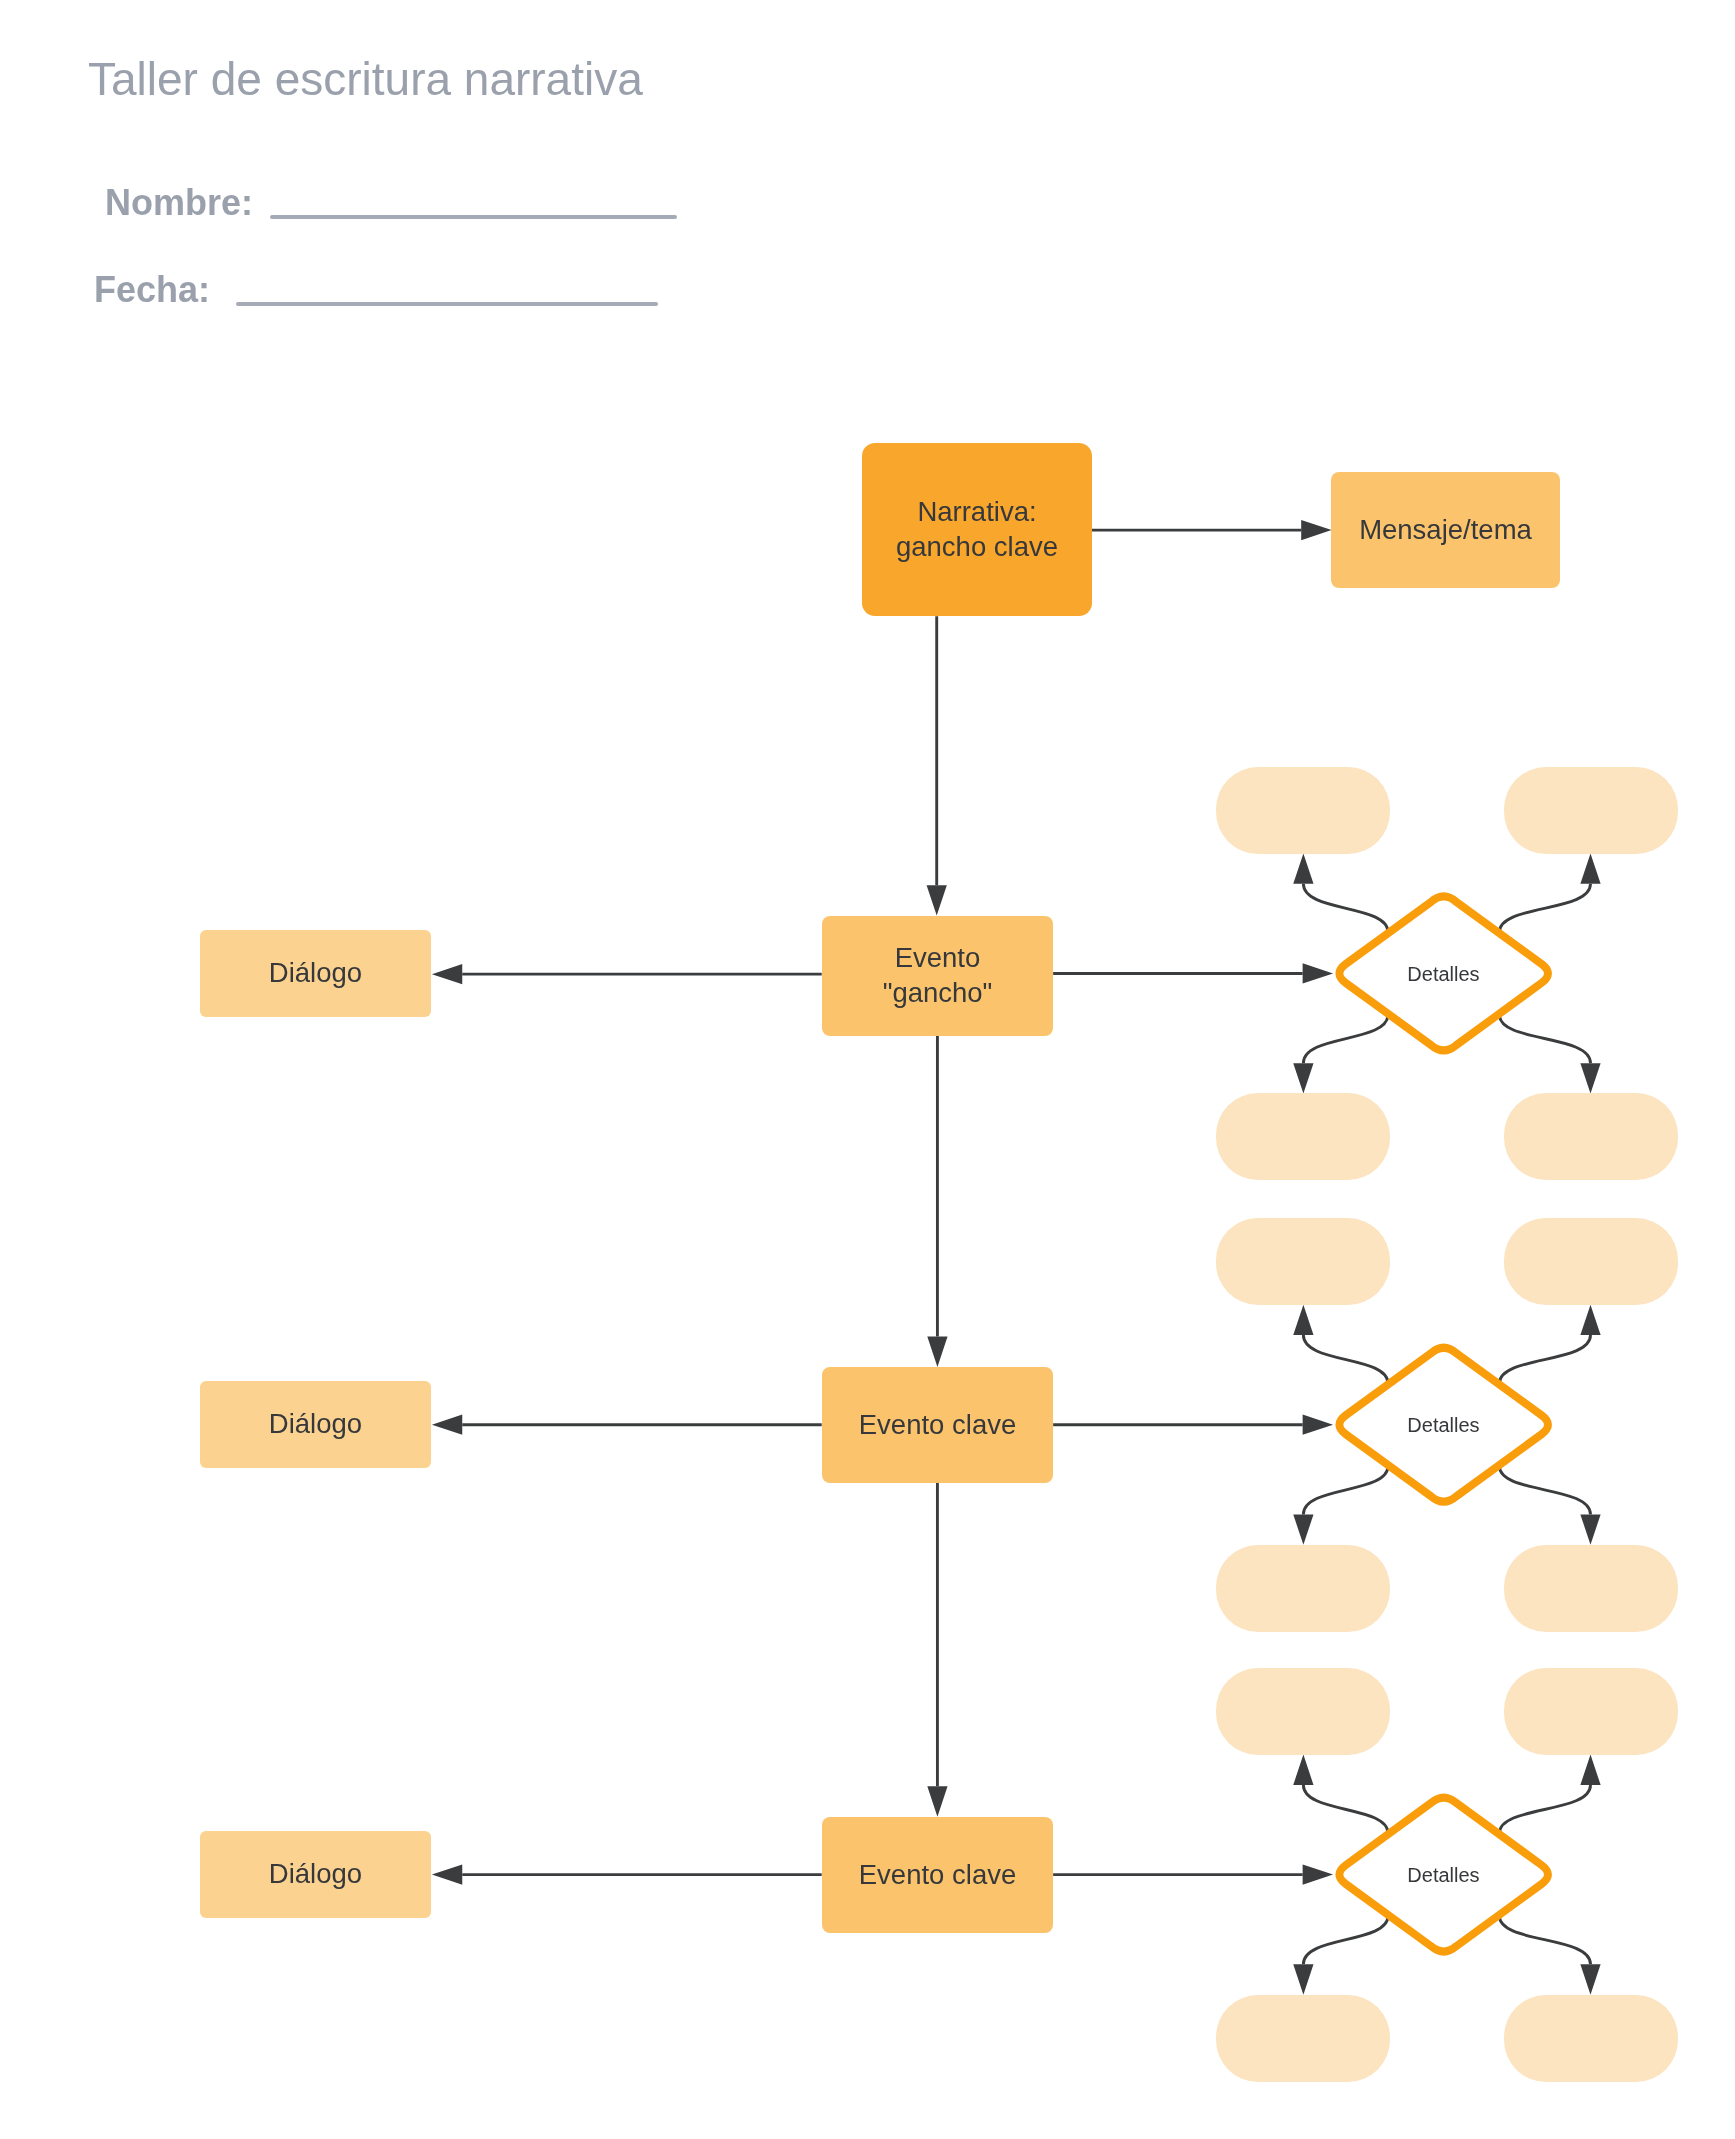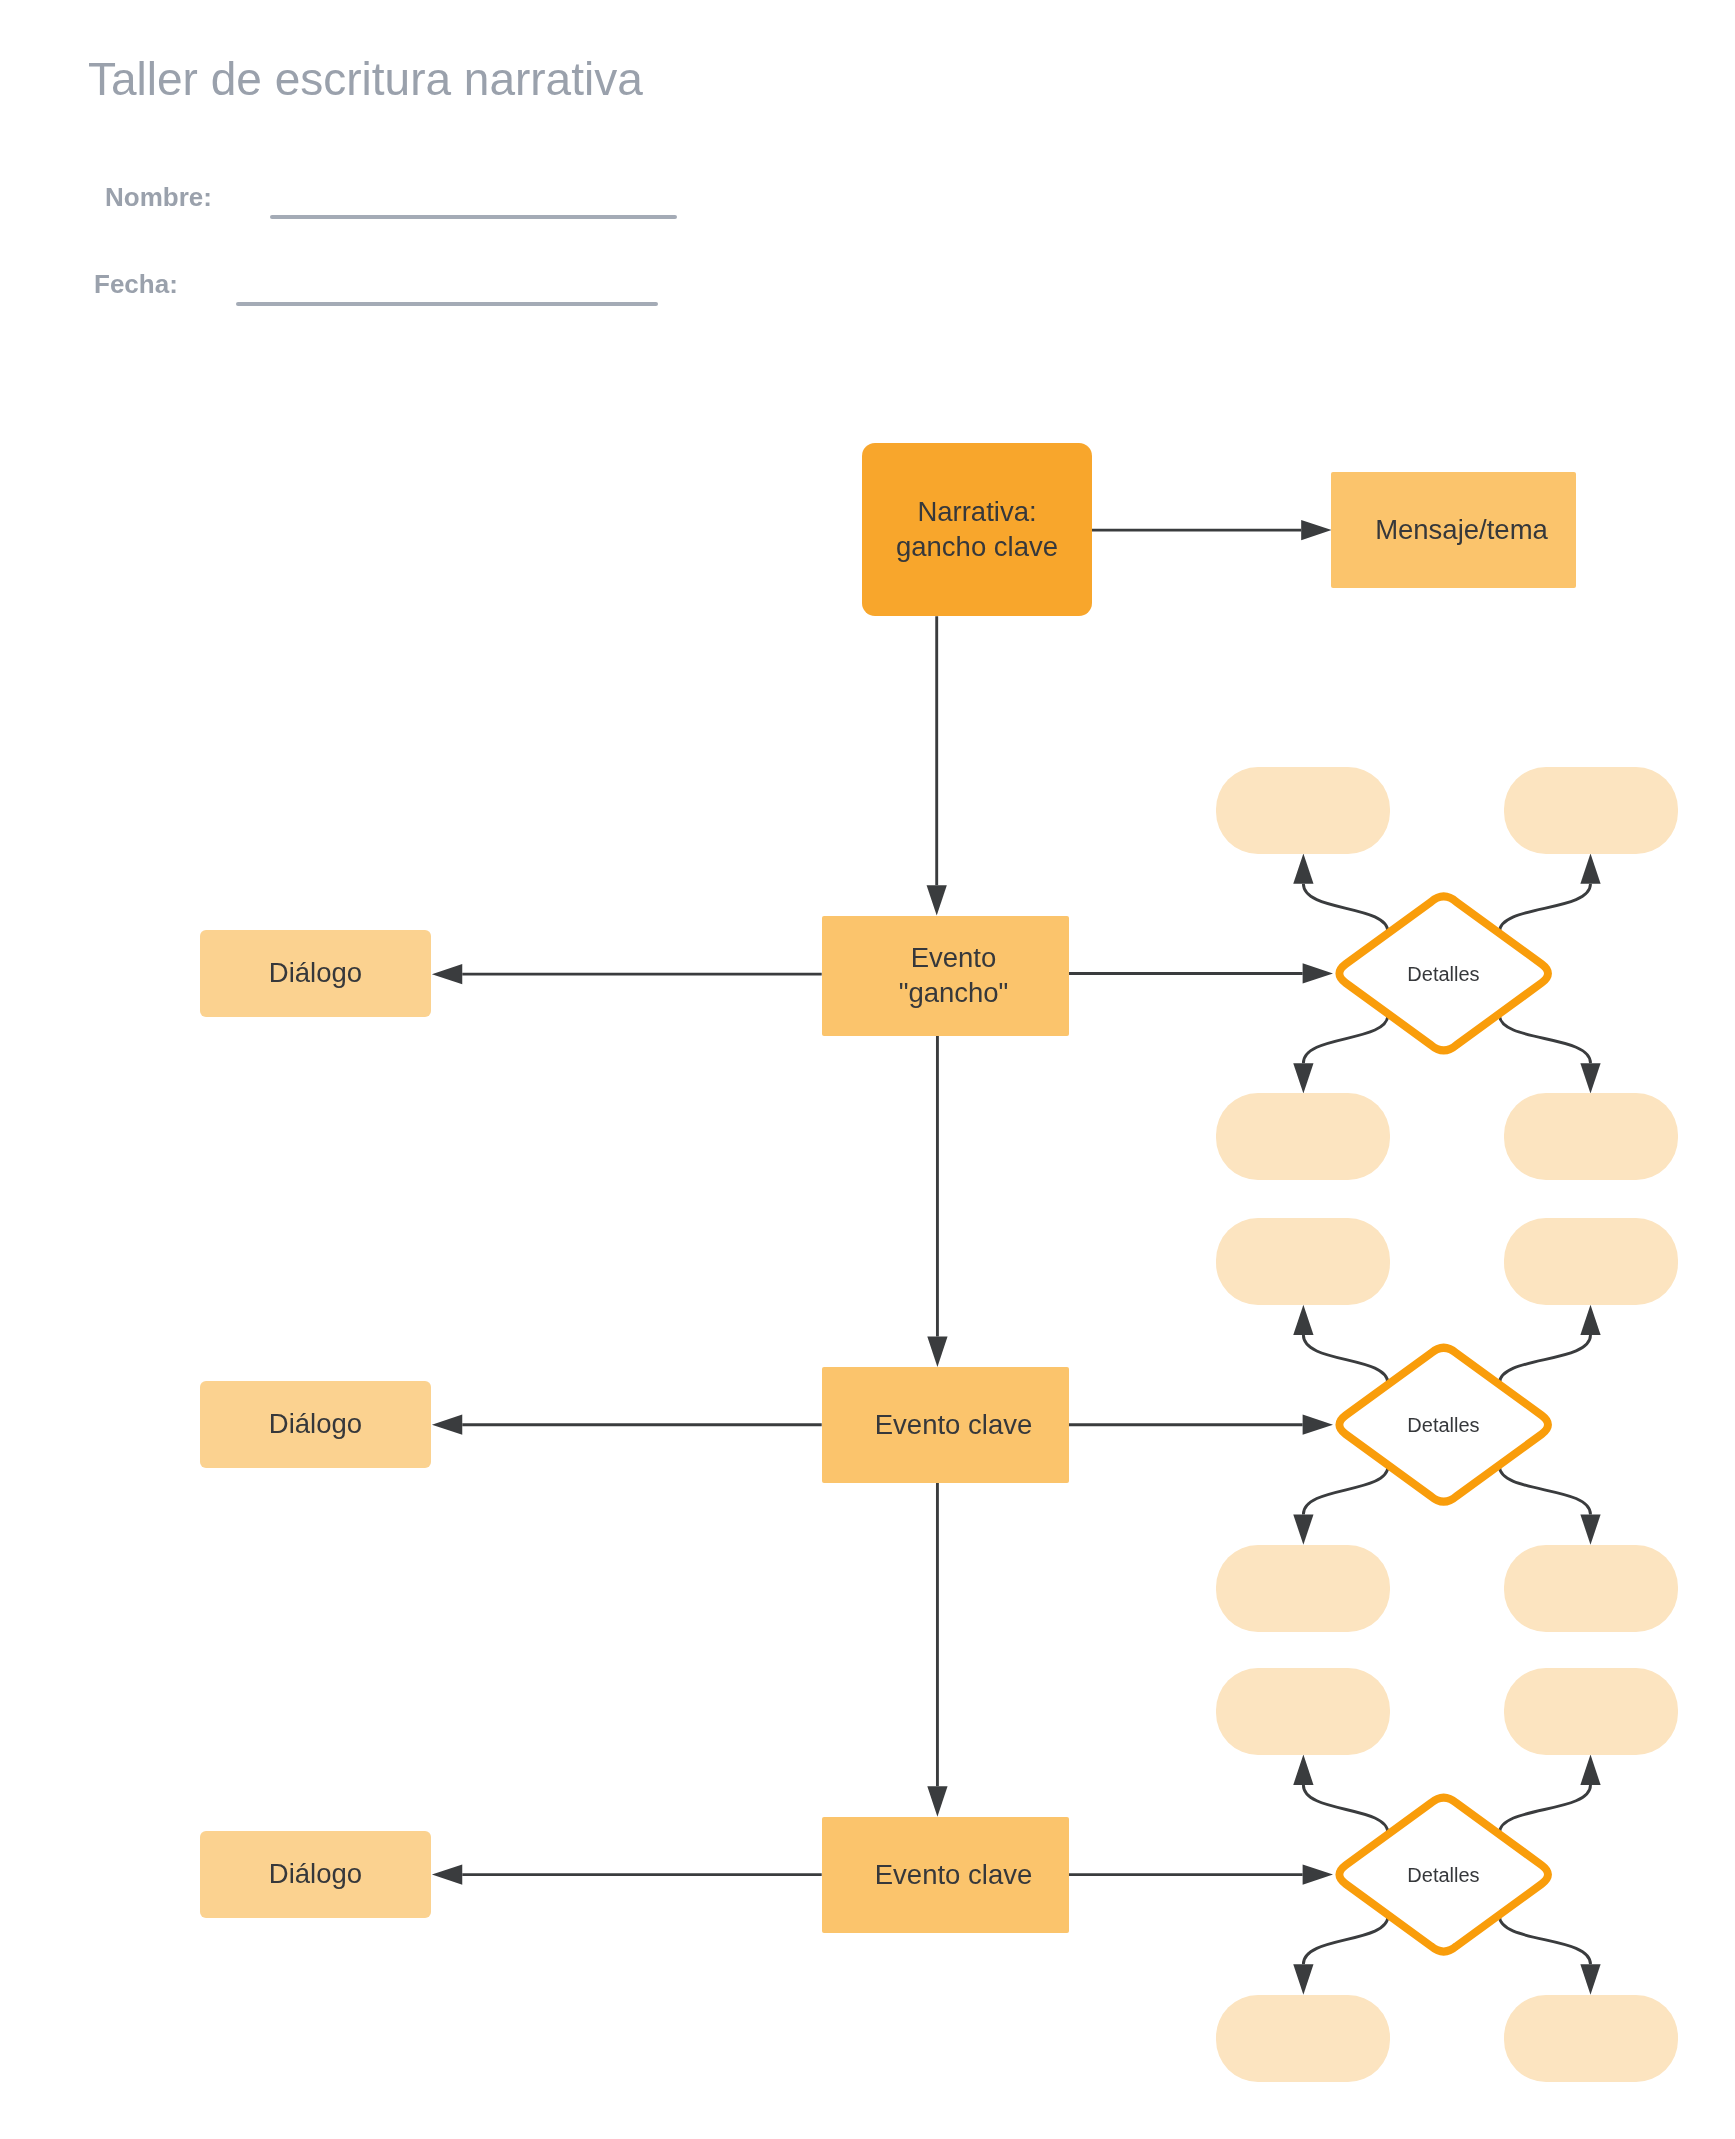--- a/index.html
+++ b/index.html
@@ -11,37 +11,37 @@
     overflow:hidden;
   }
   
   .page-title{
     position:absolute;left:88px;top:52px;
     font-size:46px;font-weight:400;color:var(--heading-gray);
     letter-spacing:0px;
   }
   .field-label{
     position:absolute;
-    font-size:26px;font-weight:700;color:var(--heading-gray);
+    font-size:36px;font-weight:700;color:var(--heading-gray);
   }
   .field-line{
     position:absolute;height:3.6px;background:var(--line-gray);border-radius:2.2px;
   }
   
   svg.wires{position:absolute;left:0;top:0;}
   .connector{stroke:var(--connector);stroke-width:4;fill:none;}
   .arrowhead{fill:var(--connector);stroke:none;}
   .diamond{fill:#ffffff;stroke:var(--diamond-stroke);stroke-width:11;stroke-linejoin:round;}
   
   .node{
     position:absolute;display:flex;align-items:center;justify-content:center;
     text-align:center;color:#36383B;font-size:27.5px;line-height:1.26;
   }
   .rootbox{background:var(--root-fill);border-radius:13px;margin-left:40px;}
-  .eventbox{background:var(--event-fill);border-radius:2px;padding-left:16px;}
+  .eventbox{background:var(--event-fill);border-radius:8px;}
   .dialogbox{background:var(--dialog-fill);border-radius:6px;}
   .pill{
     position:absolute;width:174px;height:87px;border-radius:42px;
     background:var(--pill-fill);
   }
   .diamond-label{
     position:absolute;width:159px;height:38px;
     display:flex;align-items:center;justify-content:center;
     font-size:20px;color:#36383B;
   }

